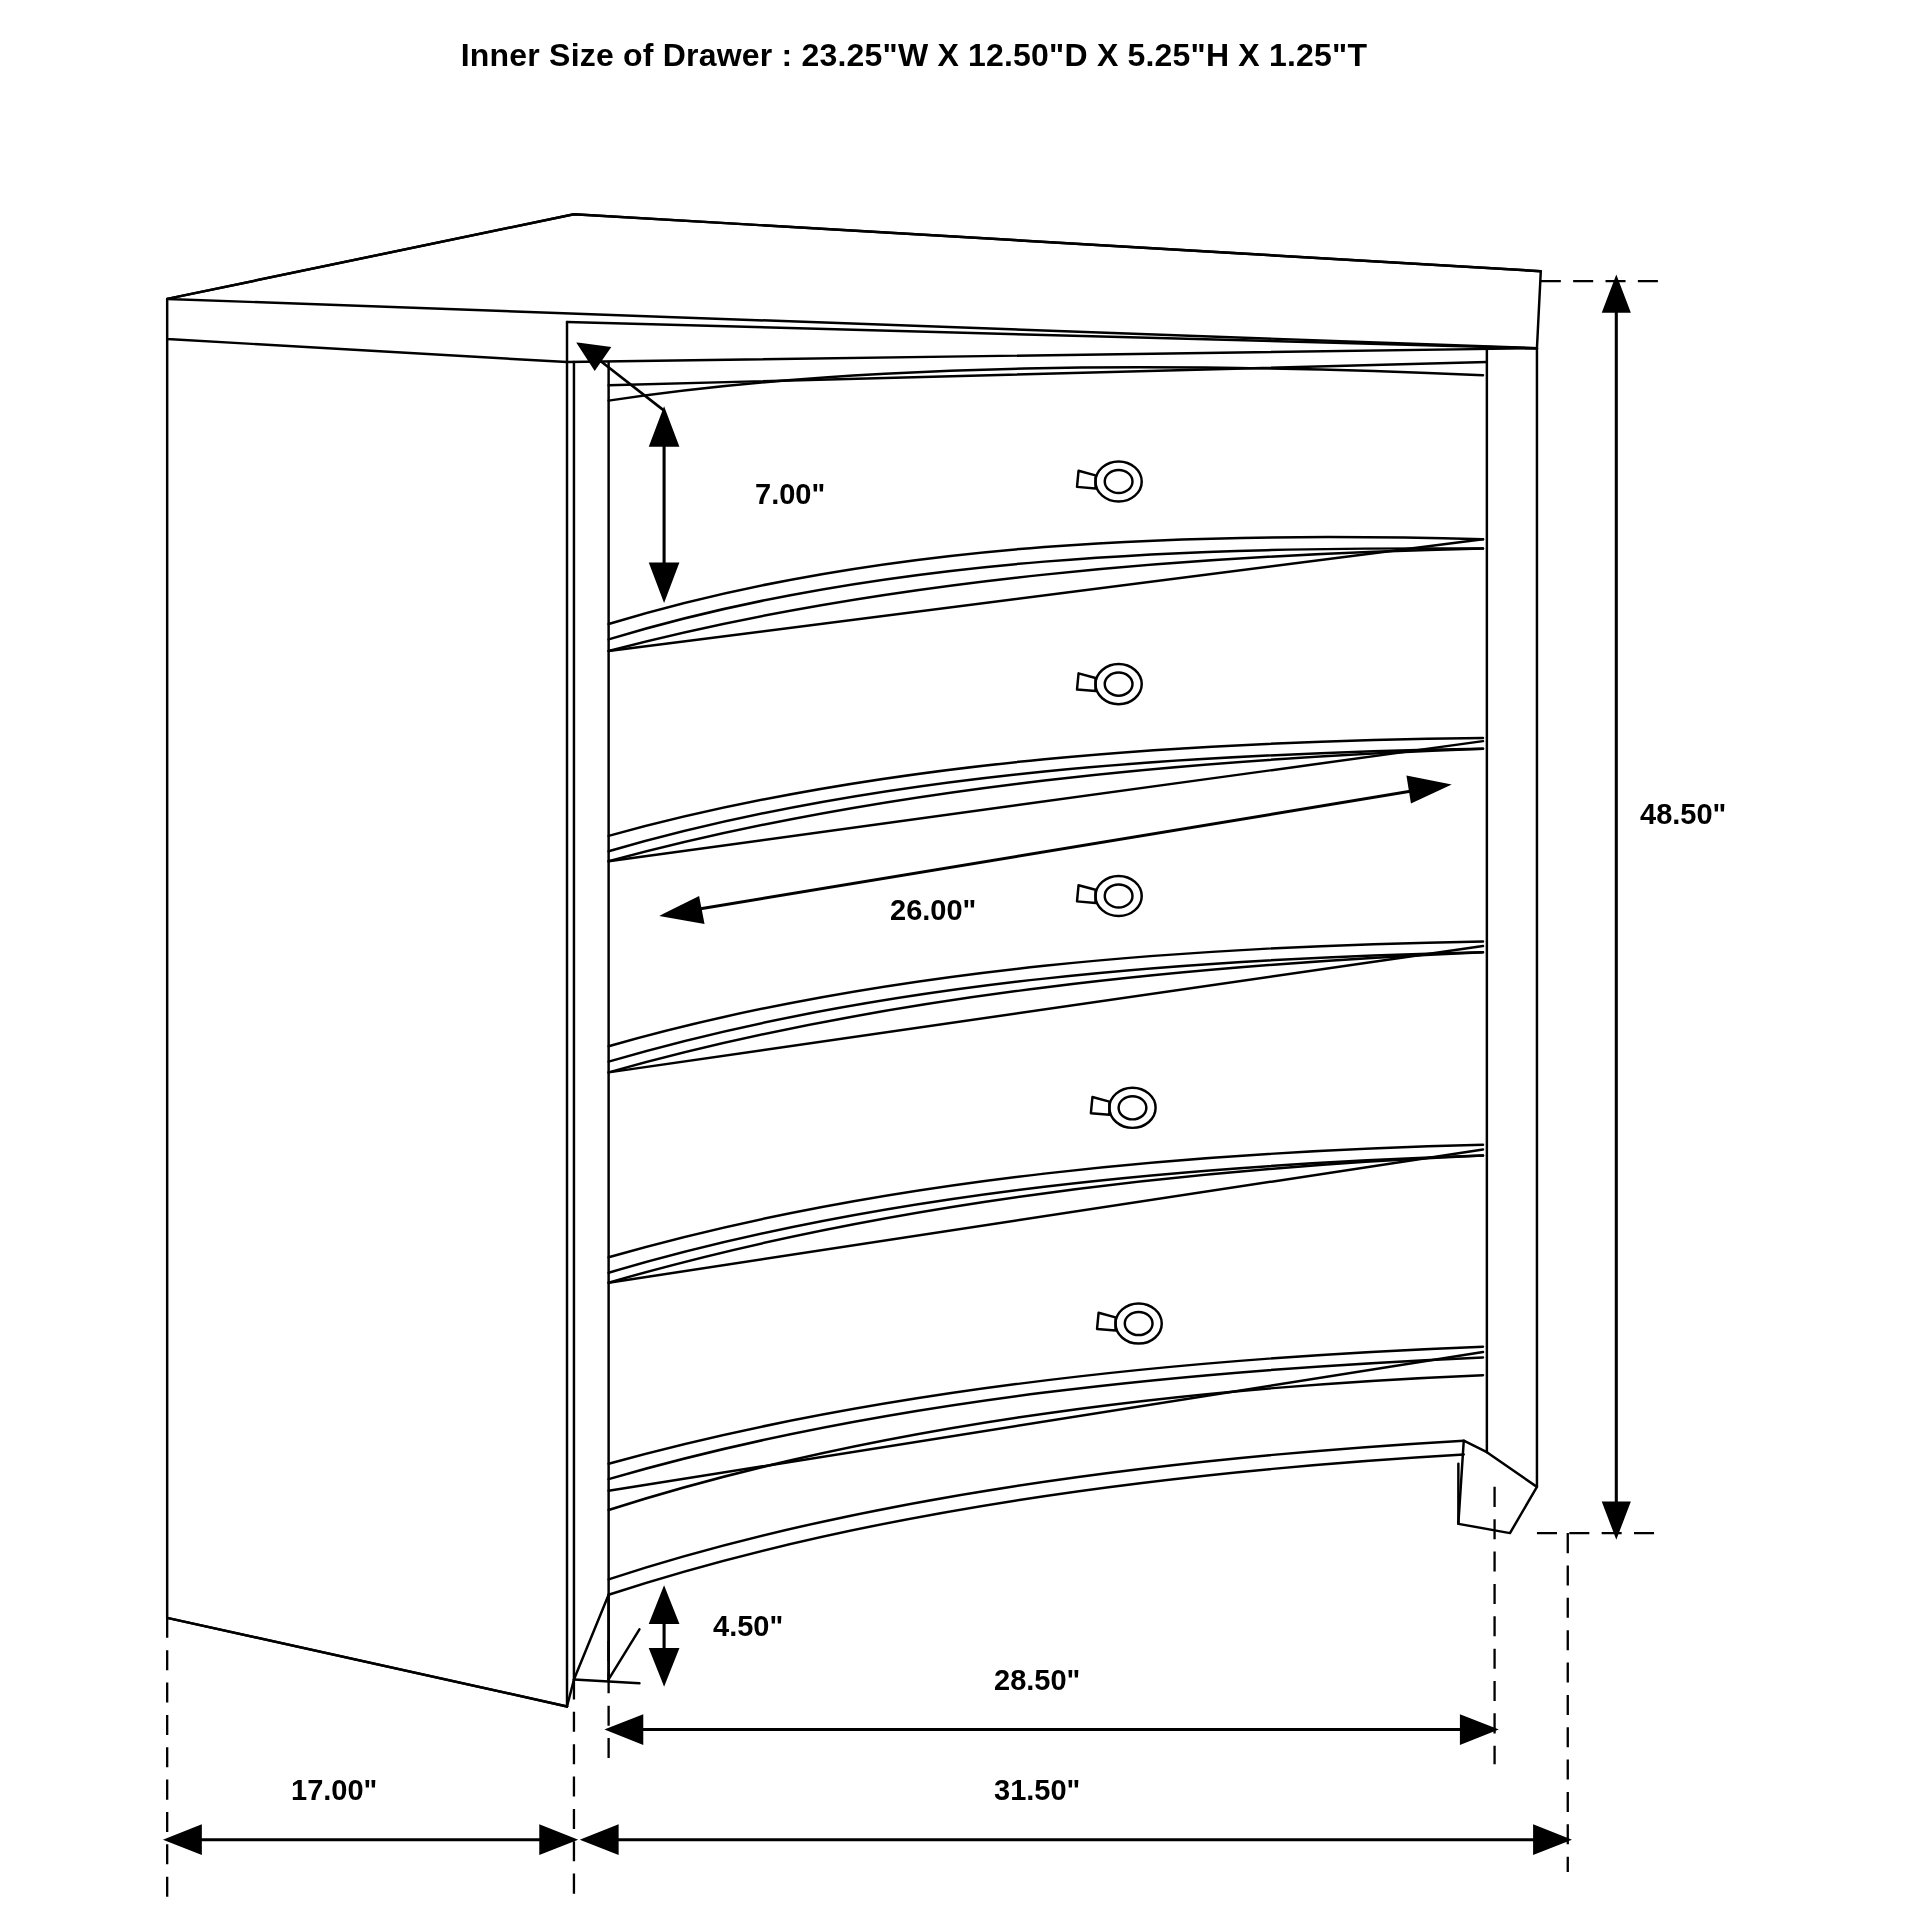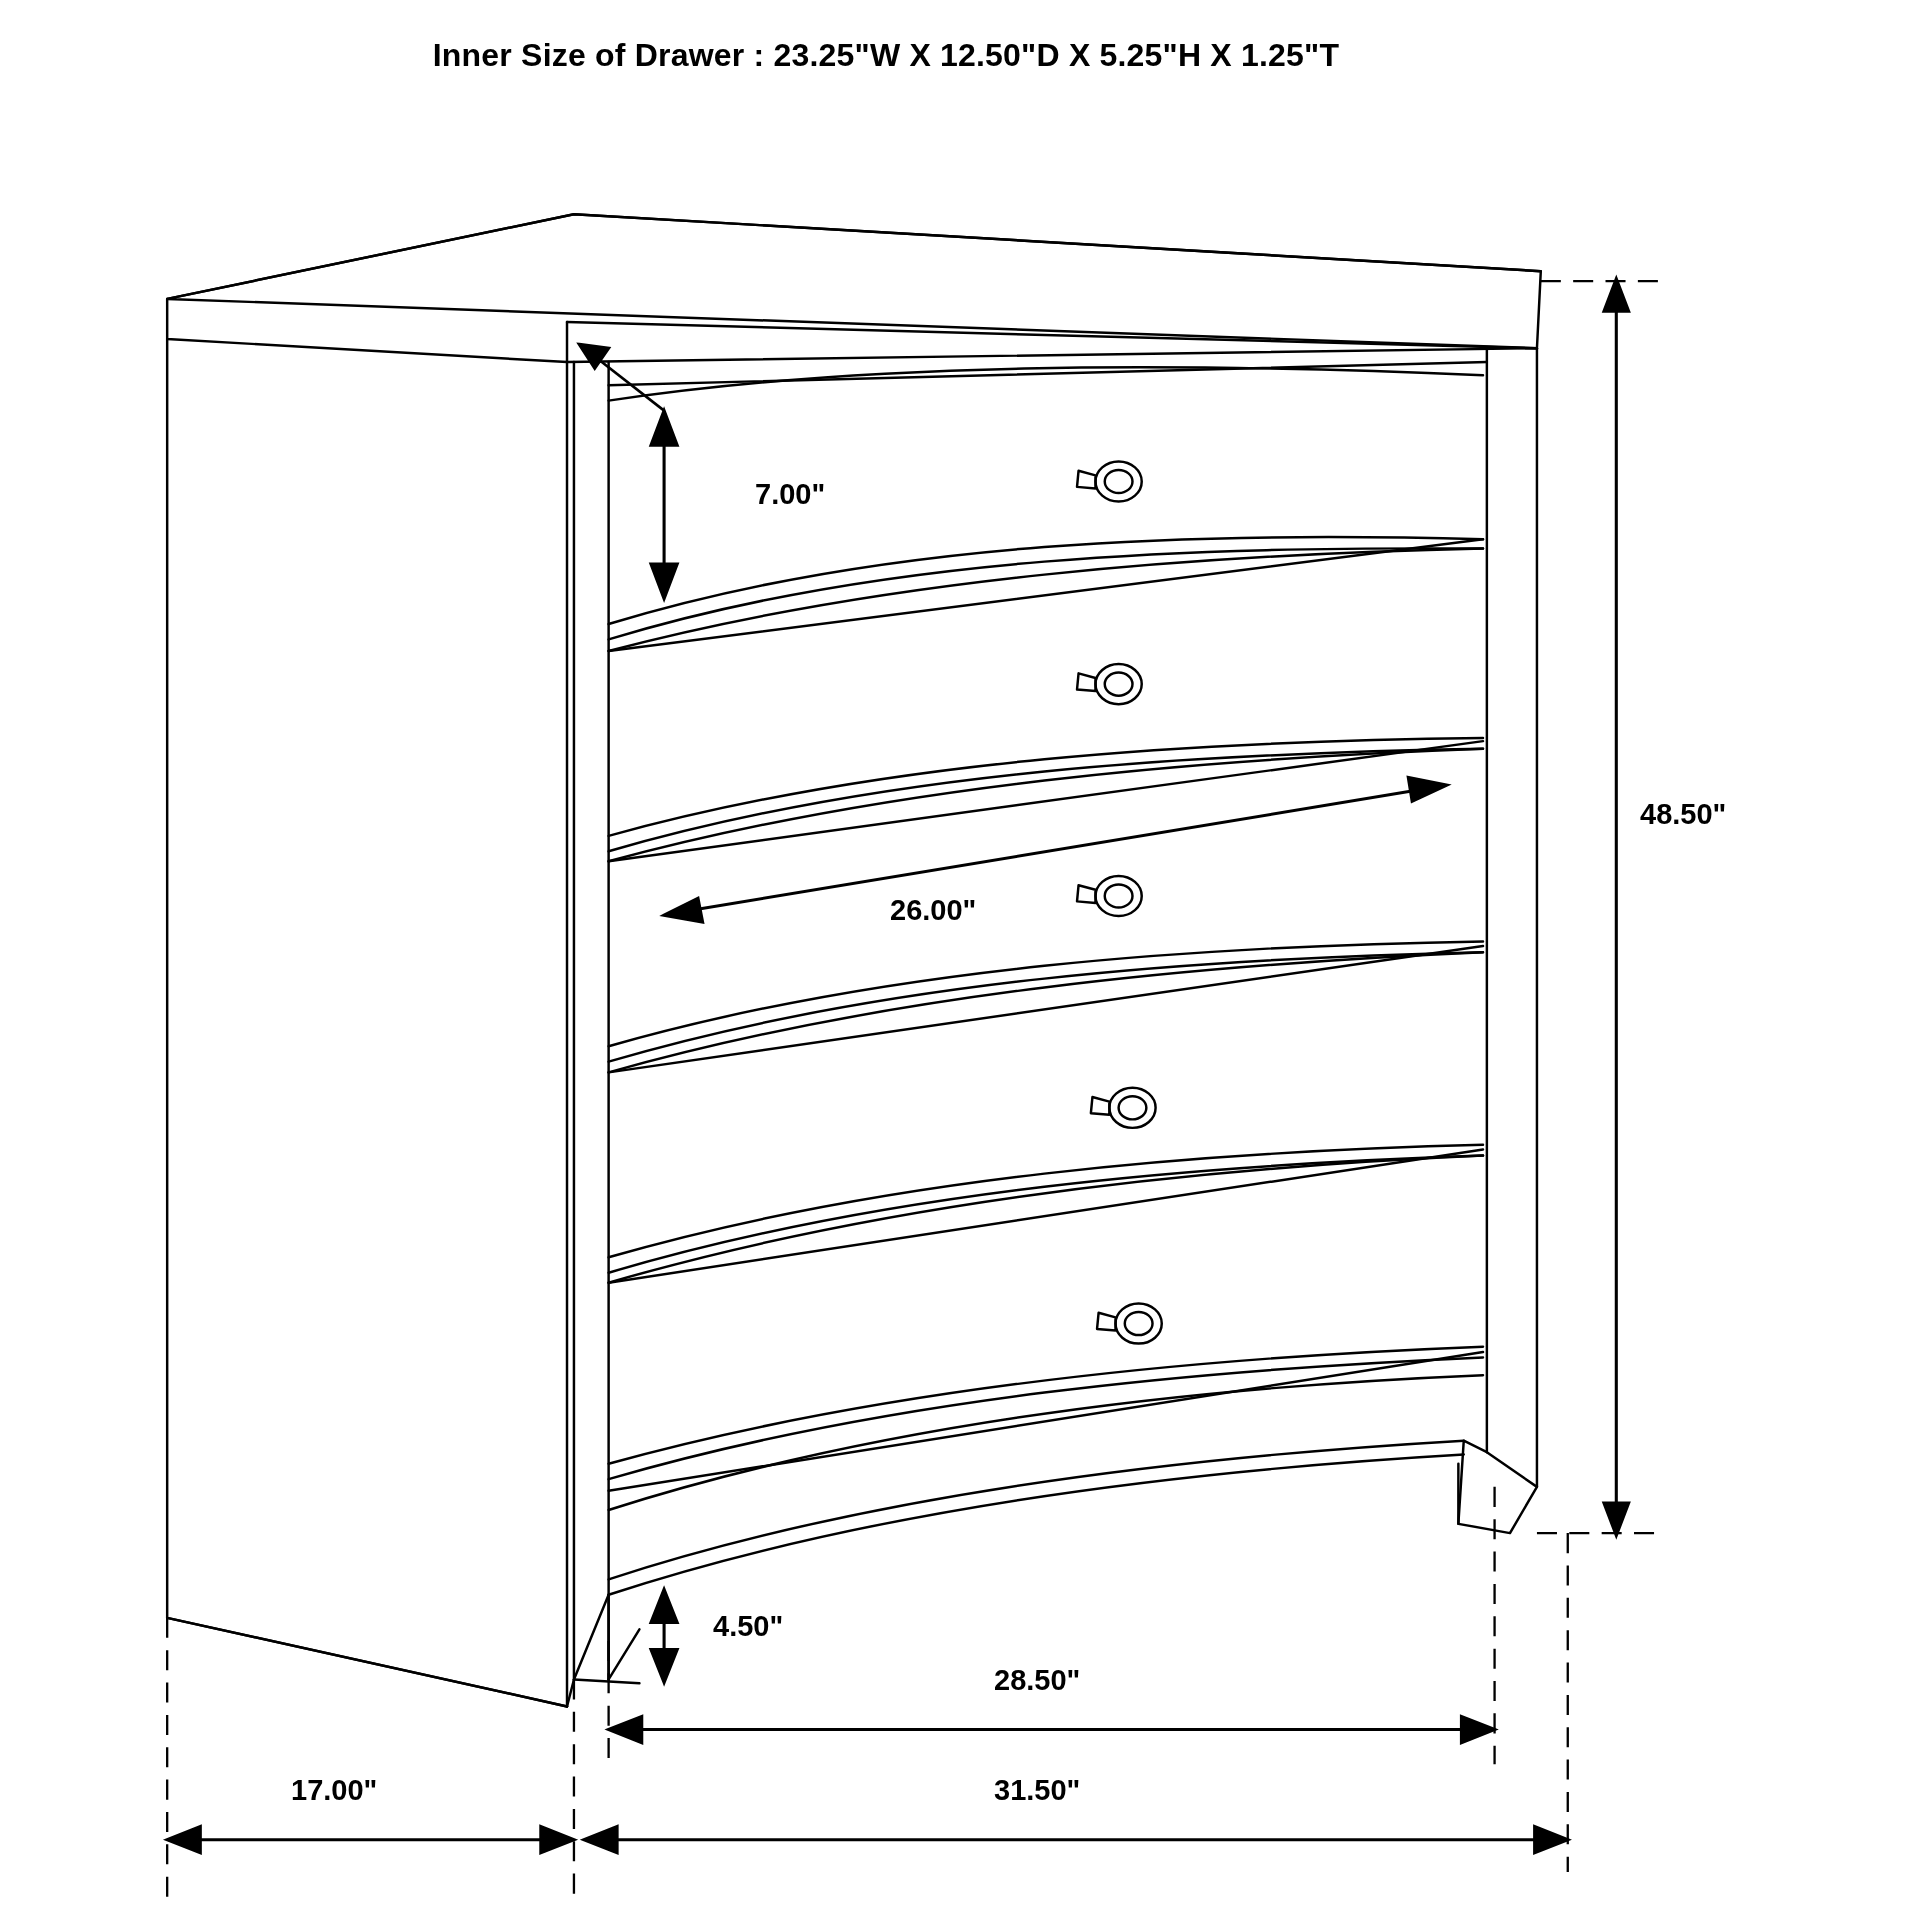--- a/index.html
+++ b/index.html
@@ -25,20 +25,21 @@
   .title {
     position: absolute;
     left: 0;
     top: 37px;
     width: 1772px;
     text-align: center;
     font-size: 32px;
     font-weight: bold;
     letter-spacing: 0.2px;
     white-space: nowrap;
+    padding-left: 28px;
   }
   svg.canvas {
     position: absolute;
     left: 0;
     top: 0;
     width: 1926px;
     height: 1926px;
   }
   .dim-label {
     position: absolute;

